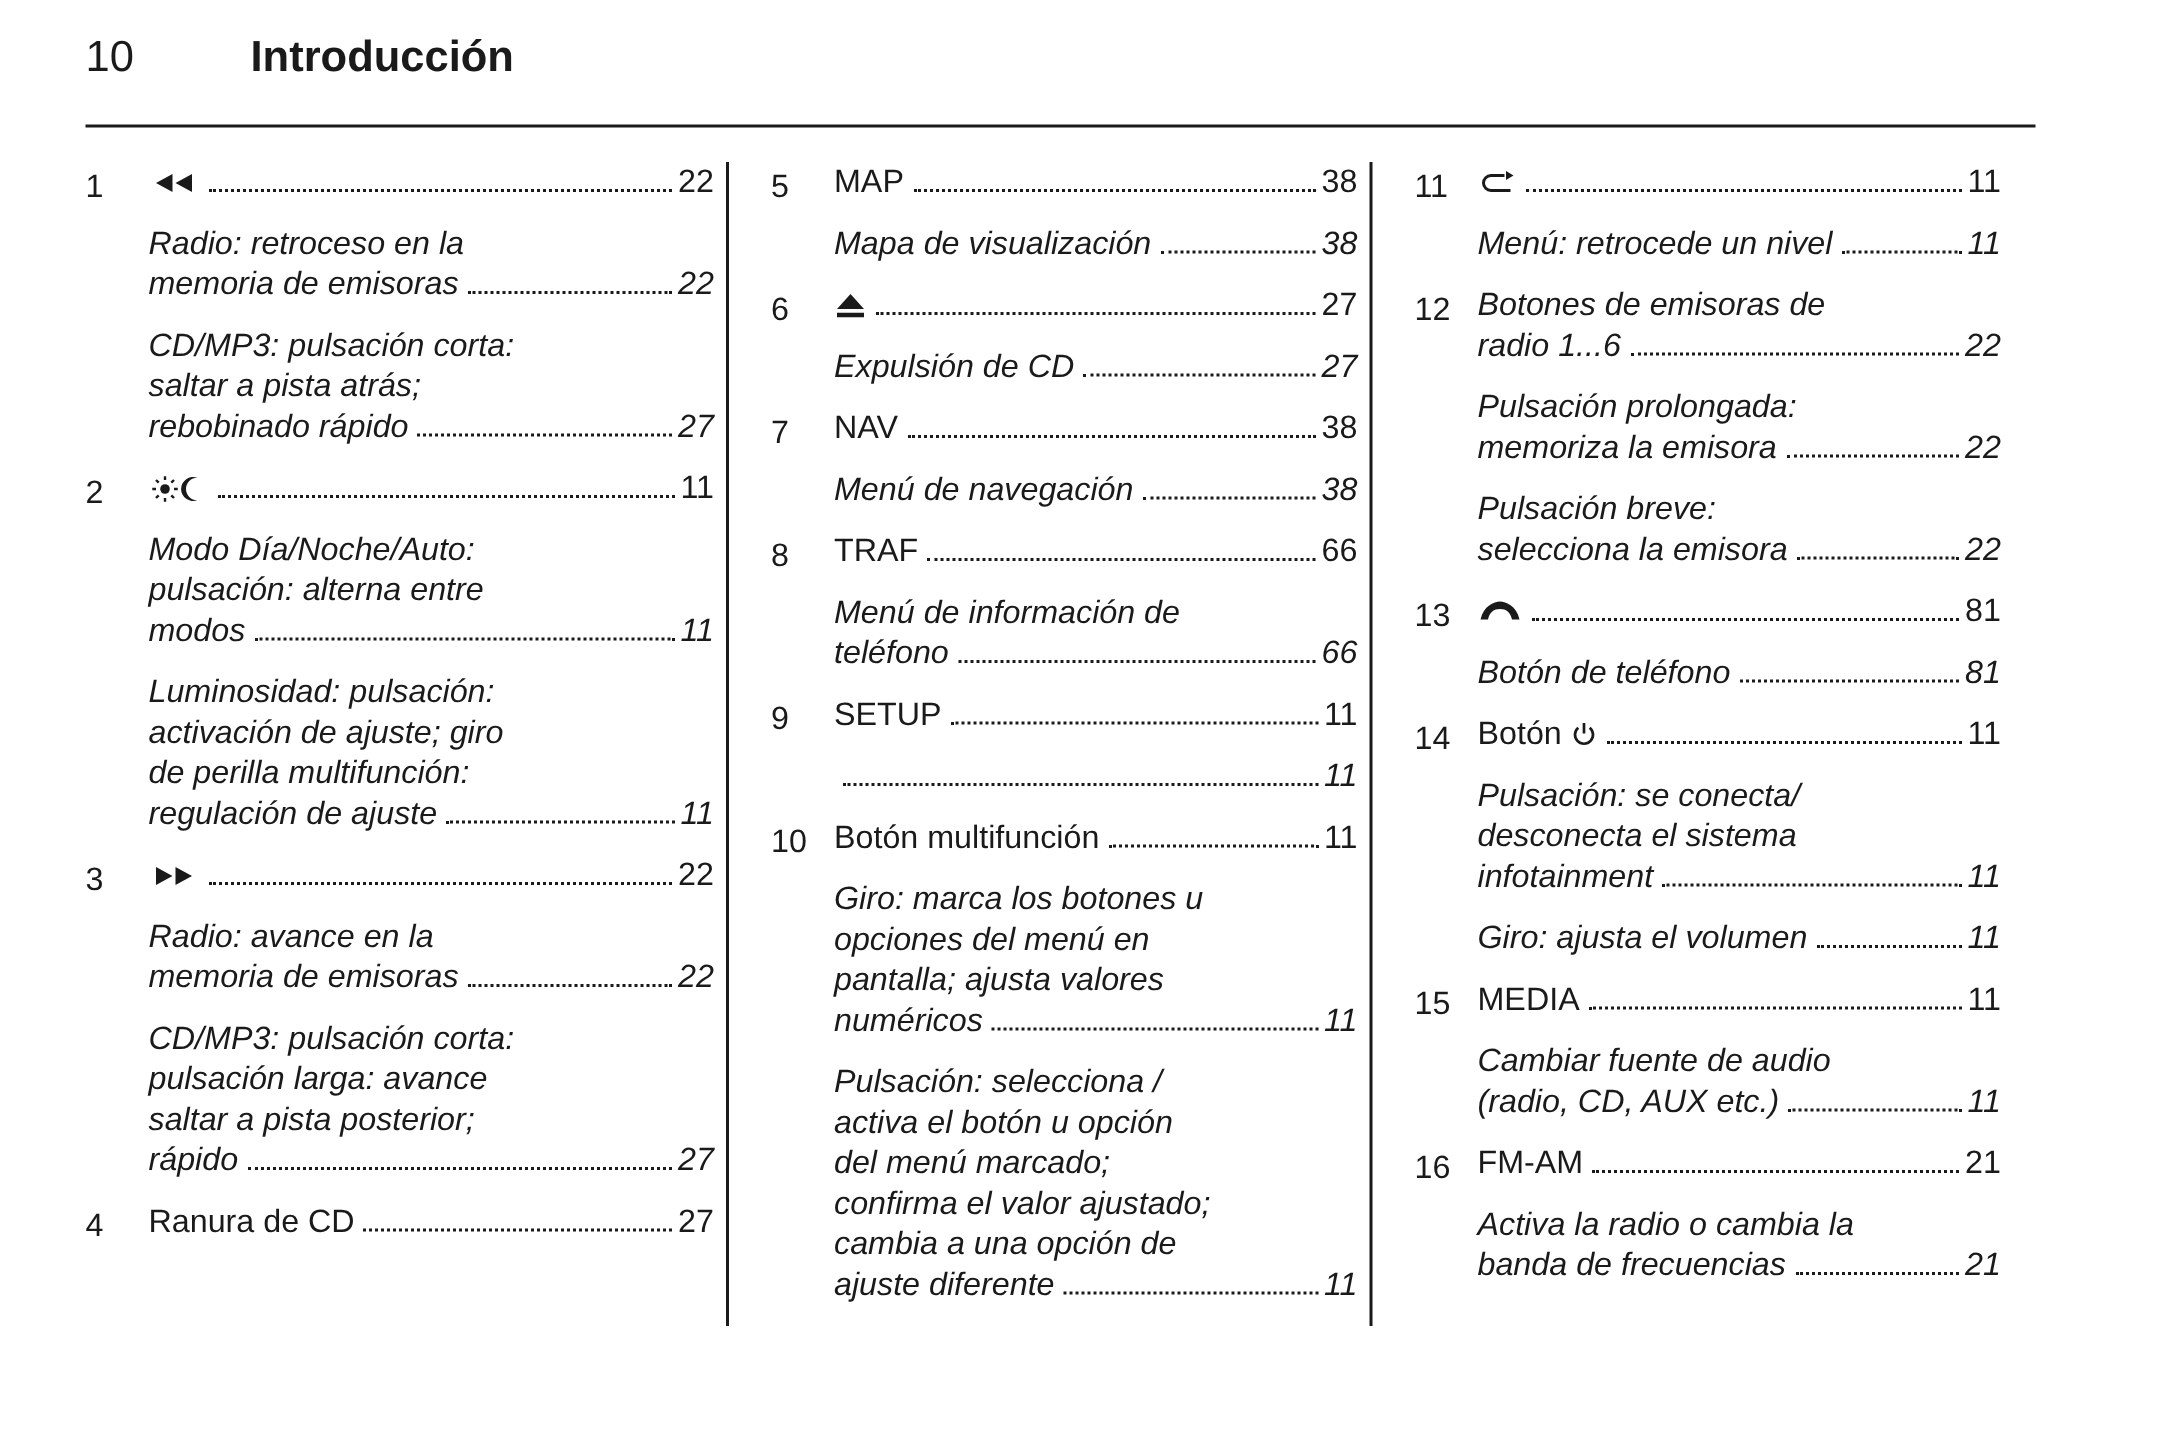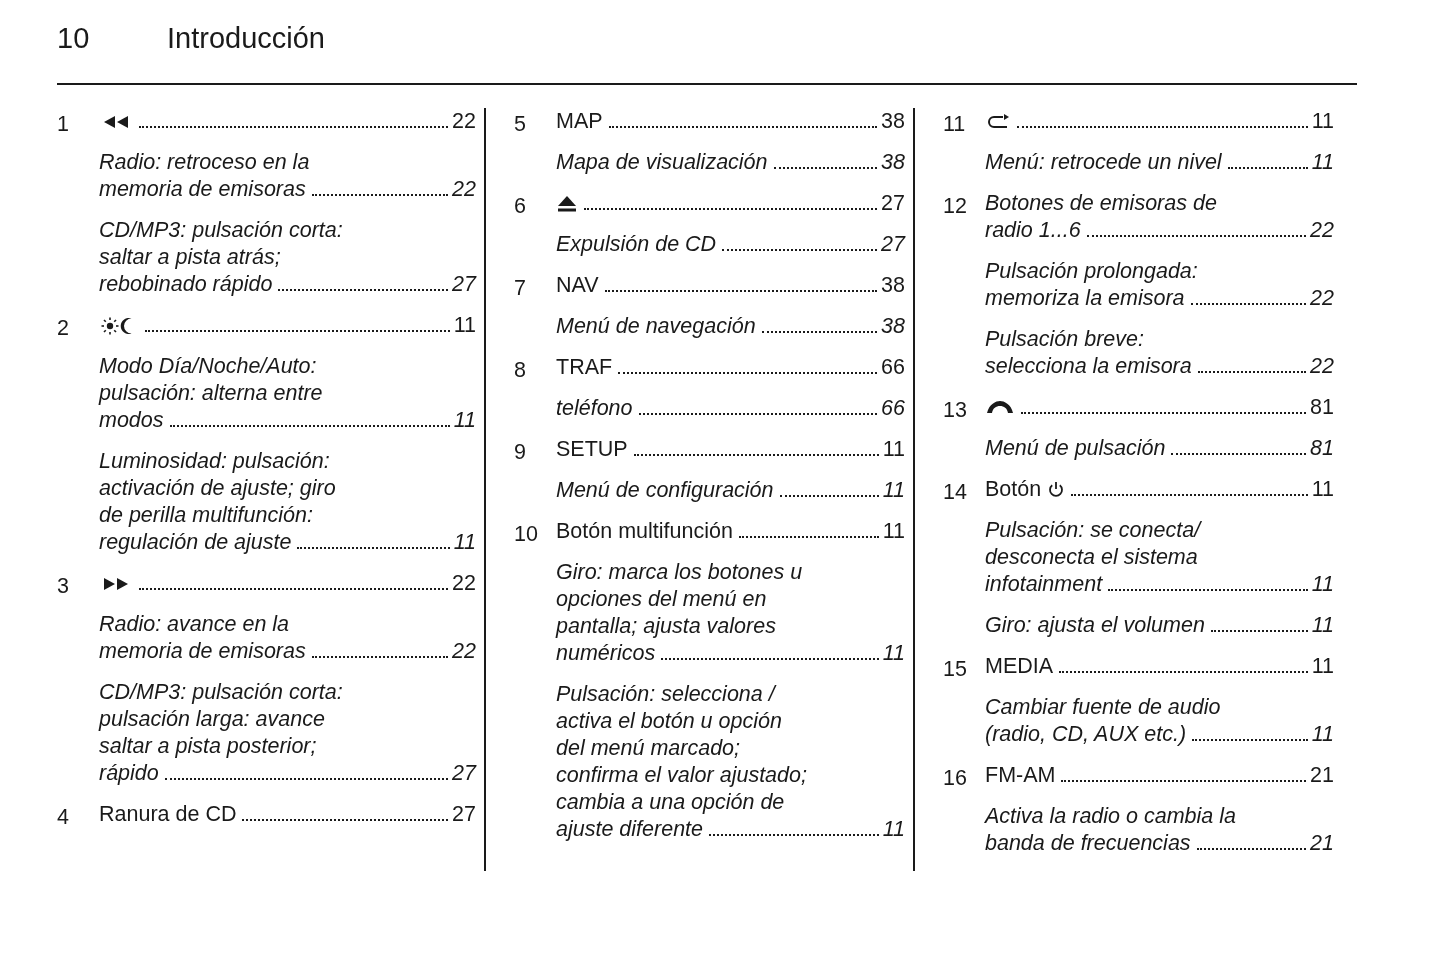--- a/index.html
+++ b/index.html
@@ -29,21 +29,21 @@
     display: flex;
     align-items: baseline;
   }
   .page-number {
     font-size: 29px;
     font-weight: 400;
     width: 110px;
   }
   .page-title {
     font-size: 29px;
-    font-weight: 400;
+    font-weight: 700;
   }
   .rule {
     position: absolute;
     left: 57px;
     top: 83px;
     width: 1300px;
     height: 2px;
     background: #1a1a1a;
   }
   .columns {
@@ -320,40 +320,40 @@
           <div class="gap"></div>
           <div class="entry">
             <div class="num">8</div>
             <div class="body">
               <div class="line">
                 <span class="txt">TRAF</span>
                 <span class="dots"></span>
                 <span class="pg">66</span>
               </div>
               <div class="multiline sub">
+                <div>Menú de información de</div>
                 <div class="line tail">
                   <span class="txt">teléfono</span>
                   <span class="dots"></span>
                   <span class="pg">66</span>
                 </div>
               </div>
             </div>
           </div>
           <div class="gap"></div>
           <div class="entry">
             <div class="num">9</div>
             <div class="body">
               <div class="line">
                 <span class="txt">SETUP</span>
                 <span class="dots"></span>
                 <span class="pg">11</span>
               </div>
               <div class="multiline sub">
                 <div class="line tail">
-                  <span class="txt">Menú de configuración</span>
                   <span class="dots"></span>
                   <span class="pg">11</span>
                 </div>
               </div>
             </div>
           </div>
           <div class="gap"></div>
           <div class="entry">
             <div class="num">10</div>
             <div class="body">
@@ -447,21 +447,21 @@
             <div class="body">
               <div class="line">
                 <span class="txt"><span><svg class="icon-svg" width="30" height="16" viewBox="0 0 30 16">
                       <path d="M2 13 C4 4 11 1 15 1 C19 1 26 4 28 13 L23 13 C22 8 19 6 15 6 C11 6 8 8 7 13 Z" fill="#1a1a1a"></path>
                     </svg></span></span>
                 <span class="dots"></span>
                 <span class="pg">81</span>
               </div>
               <div class="multiline sub">
                 <div class="line tail">
-                  <span class="txt">Menú de pulsación</span>
+                  <span class="txt">Botón de teléfono</span>
                   <span class="dots"></span>
                   <span class="pg">81</span>
                 </div>
               </div>
             </div>
           </div>
           <div class="gap"></div>
           <div class="entry">
             <div class="num">14</div>
             <div class="body">

